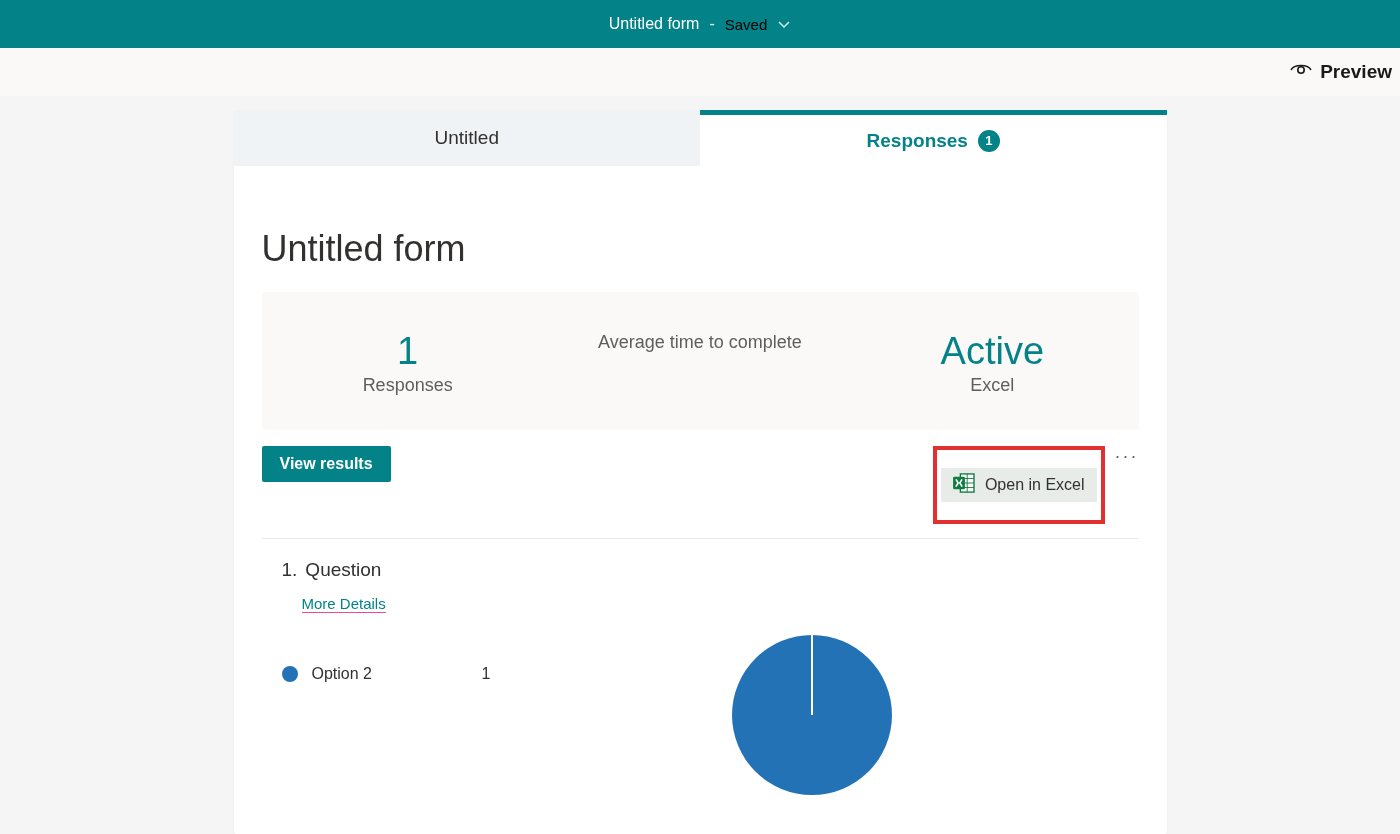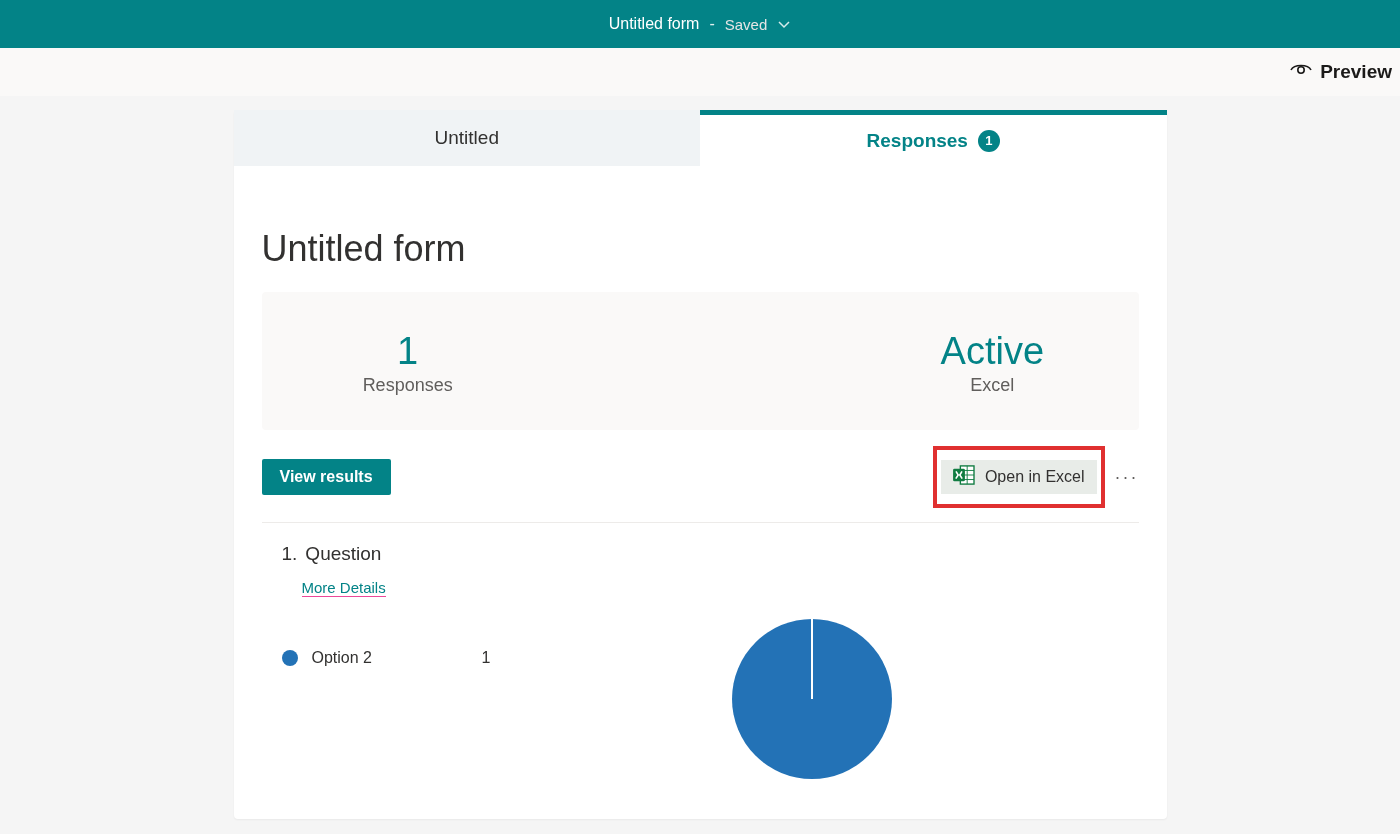--- a/index.html
+++ b/index.html
@@ -14,21 +14,21 @@
     background: #038387;
     height: 48px;
     display: flex;
     align-items: center;
     justify-content: center;
     color: #fff;
     gap: 10px;
   }
   .top-title { font-size: 16px; font-weight: 400; }
   .top-sep { color: #e0f0f0; }
-  .top-status { color: #e5e5e5; font-size: 15px; }
+  .top-status { color: #000000; font-size: 15px; }
   .chev-down {
     width: 14px; height: 14px; display:inline-block; 
   }
   .chev-down svg { stroke:#d5ecec; }
   .sub-bar {
     background: #faf9f8;
     height: 48px;
     display: flex;
     align-items: center;
     justify-content: flex-end;
@@ -89,40 +89,40 @@
   .stat {
     flex:1; text-align:center;
   }
   .stat-value {
     font-size:38px; font-weight:300; color:#038387;
   }
   .stat-label {
     font-size:18px; color:#605e5c; margin-top:2px;
   }
   .actions-row {
-    display:flex; align-items:center;
+    display:flex; align-items:flex-start;
     padding: 16px 28px 14px 28px;
     position:relative;
   }
   .view-results {
     background:#038387; color:#fff;
     border:none; padding: 9px 18px;
     font-size:16px; font-weight:600;
     border-radius:2px; cursor:pointer;
   }
   .spacer { flex:1; }
   .open-excel {
     display:flex; align-items:center; gap:10px;
     background:#e8ece8; border:none;
     padding:5px 12px; cursor:pointer;
     font-size:16px; color:#323130;
   }
   .open-excel-highlight {
     border:4px solid #e03030;
-    padding: 10px 4px;
+    padding: 18px 4px;
     display:flex;
   }
   .more-dots {
     margin-left:10px; color:#605e5c; font-size:18px;
     letter-spacing:2px; cursor:pointer;
   }
   .divider {
     border-top:1px solid #edebe9; margin: 0 28px;
   }
   .question-block {
@@ -210,20 +210,21 @@
     </div>
 
     <div class="form-title">Untitled form</div>
 
     <div class="stats-box">
       <div class="stat">
         <div class="stat-value">1</div>
         <div class="stat-label">Responses</div>
       </div>
       <div class="stat">
+        <div class="stat-label">Average time to complete</div>
       </div>
       <div class="stat">
         <div class="stat-value">Active</div>
         <div class="stat-label">Excel</div>
       </div>
     </div>
 
     <div class="actions-row">
       <button class="view-results">View results</button>
       <div class="spacer"></div>

